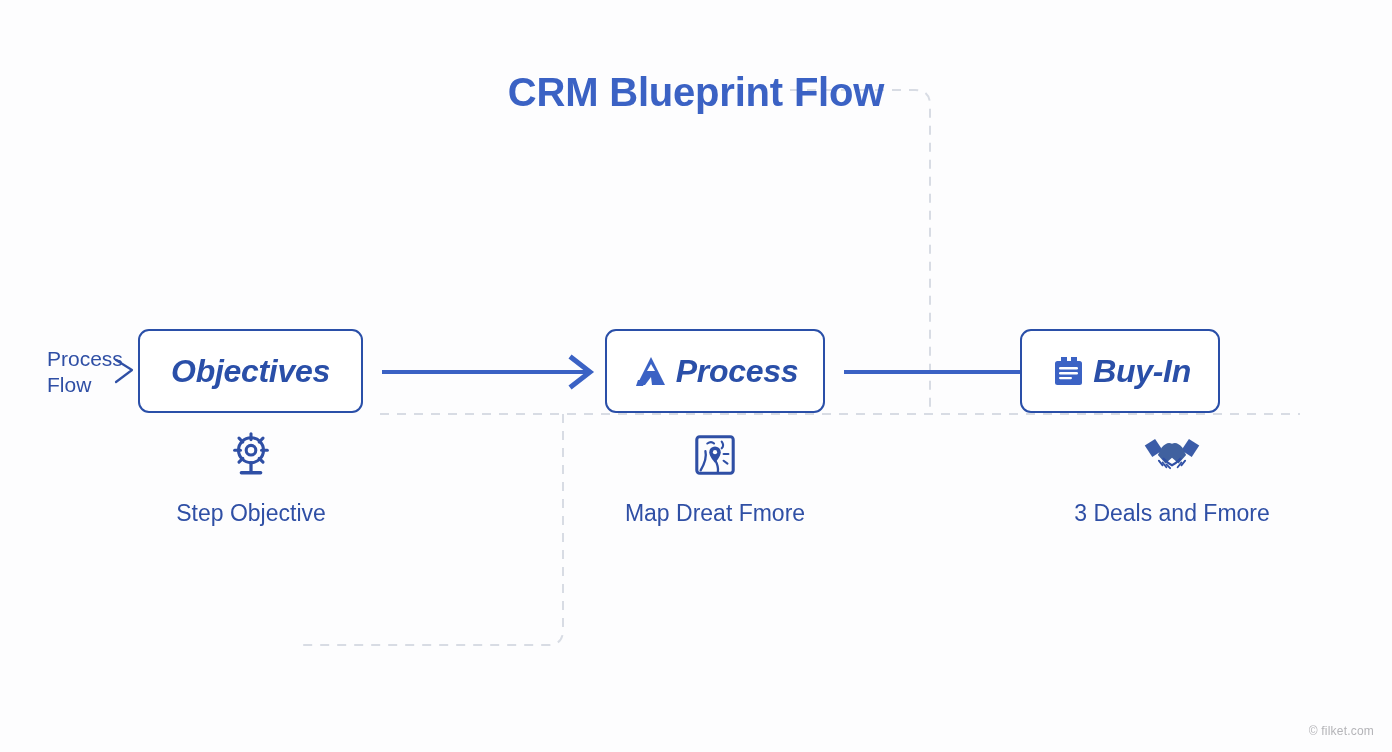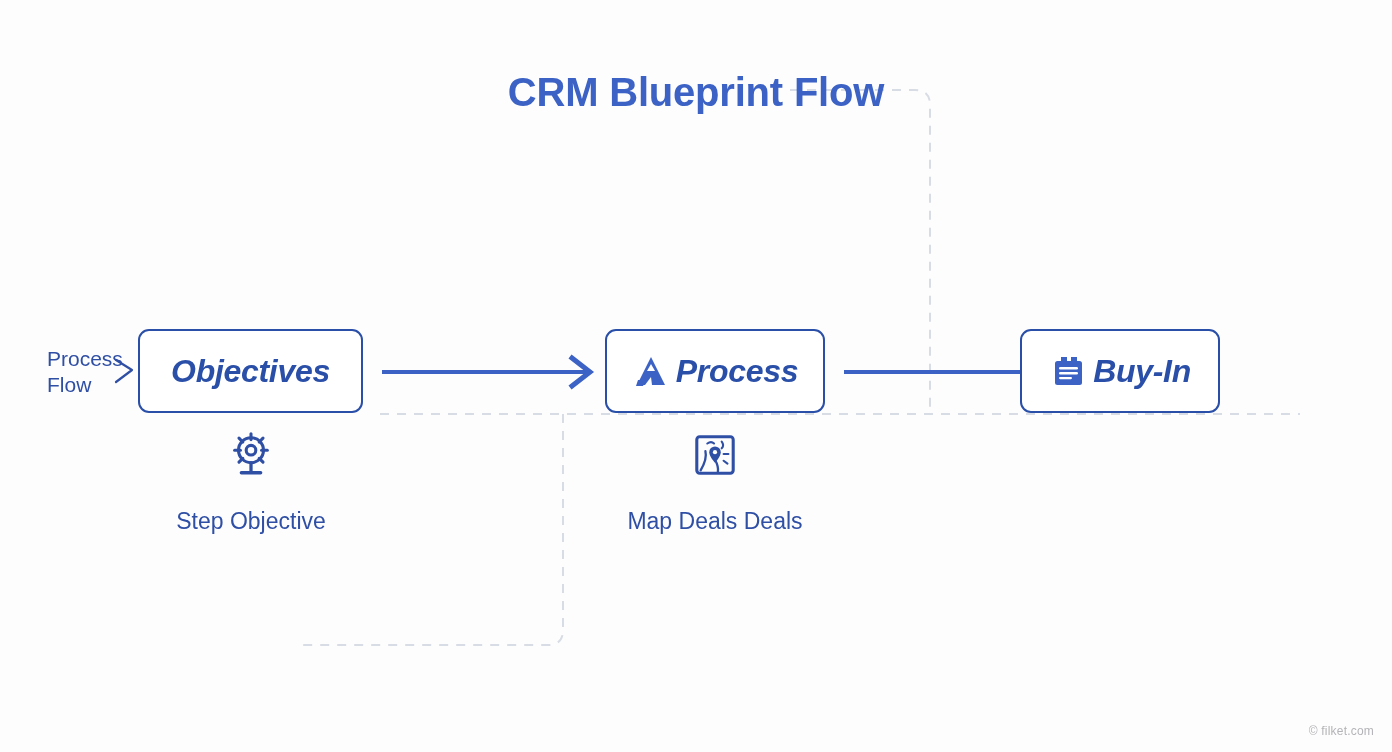--- a/index.html
+++ b/index.html
@@ -106,21 +106,21 @@
   #feature-item-1 { left: 585px; top: 430px; }
   #feature-item-2 { left: 1042px; top: 430px; }
 
   .feature-icon {
     height: 50px;
     display: flex;
     align-items: center;
     justify-content: center;
   }
   .feature-label {
-    margin-top: 28px;
+    margin-top: 20px;
     font-size: 23px;
     color: #2f4fa5;
     white-space: nowrap;
   }
 
   
   #watermark {
     position: absolute;
     right: 18px;
     bottom: 14px;
@@ -221,19 +221,37 @@
         <path d="M9 40 Q16 28 14 20" fill="none" stroke="#2f4fa5" stroke-width="2.4" stroke-linecap="round"></path>
         <path d="M24 29 Q28 36 27 42" fill="none" stroke="#2f4fa5" stroke-width="2.4" stroke-linecap="round"></path>
         <path d="M16 12 Q20 9 23 12" fill="none" stroke="#2f4fa5" stroke-width="2.2" stroke-linecap="round"></path>
         <path d="M31 10 Q34 14 31 17" fill="none" stroke="#2f4fa5" stroke-width="2.2" stroke-linecap="round"></path>
         <path d="M33 23 L38 23" fill="none" stroke="#2f4fa5" stroke-width="2.2" stroke-linecap="round"></path>
         <path d="M33 30 L37 33" fill="none" stroke="#2f4fa5" stroke-width="2.2" stroke-linecap="round"></path>
         <path d="M24 15 a6 6 0 0 1 6 6 c0 4.5 -6 11 -6 11 s-6 -6.5 -6 -11 a6 6 0 0 1 6 -6 z" fill="#2f4fa5"></path>
         <circle cx="24" cy="21" r="2.2" fill="#ffffff"></circle>
       </svg>
     </div>
-    <div class="feature-label">Map Deals Deals</div>
-  </div>
-
+    <div class="feature-label">Map Dreat Fmore</div>
+  </div>
+
+  <div class="feature-item" id="feature-item-2">
+    <div class="feature-icon">
+      <svg viewBox="0 0 66 48" width="62" height="46" aria-hidden="true">
+        <path d="M4 14 L15 7 L23 19 L12 26 Z" fill="#3b5ca8"></path>
+        <path d="M62 14 L51 7 L43 19 L54 26 Z" fill="#3b5ca8"></path>
+        <path d="M22 16 Q28 9 33 12 Q38 9 44 16 L48 24 L40 33 L33 27 L26 33 L18 24 Z" fill="#40619f"></path>
+        <path d="M24 28 Q29 33 33 35 Q37 33 42 28" fill="none" stroke="#2f4fa5" stroke-width="2.4" stroke-linecap="round"></path>
+        <g stroke="#2f4fa5" stroke-width="2" stroke-linecap="round">
+          <line x1="19" y1="30" x2="23" y2="35"></line>
+          <line x1="23" y1="32" x2="27" y2="37"></line>
+          <line x1="27" y1="34" x2="31" y2="38"></line>
+          <line x1="47" y1="30" x2="43" y2="35"></line>
+          <line x1="43" y1="32" x2="39" y2="37"></line>
+        </g>
+      </svg>
+    </div>
+    <div class="feature-label">3 Deals and Fmore</div>
+  </div>
 
   <div id="watermark">© filket.com</div>
 
 </div>
 
 </body></html>

